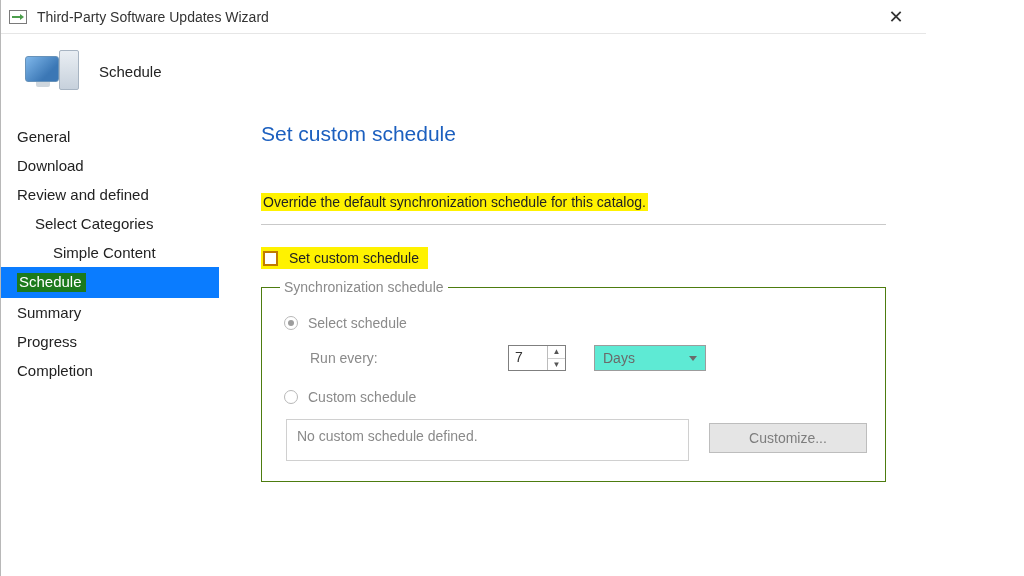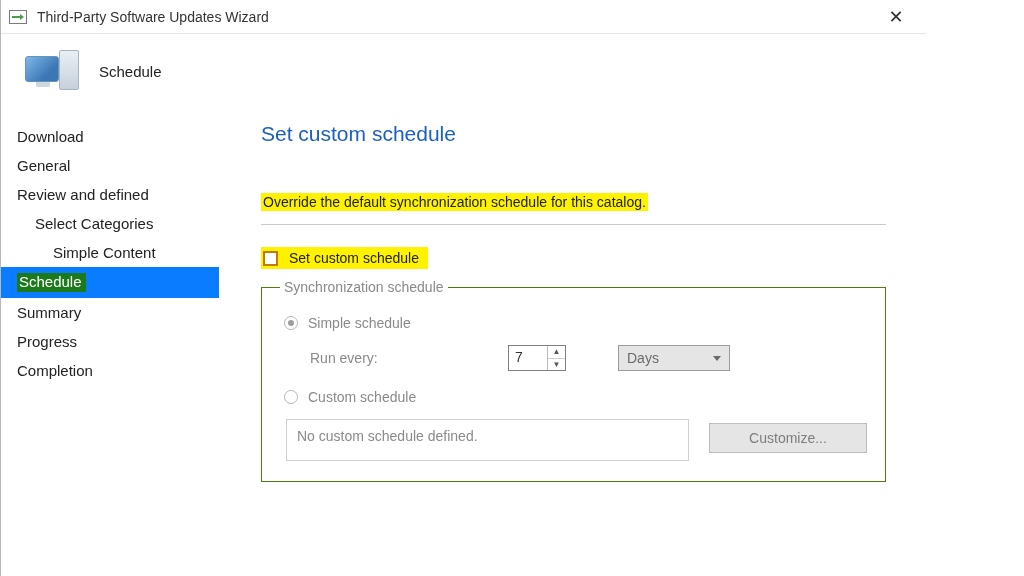--- a/index.html
+++ b/index.html
@@ -218,27 +218,26 @@
   }
   .spinbox .arrows span{
     flex:1;
     display:flex; align-items:center; justify-content:center;
     font-size:8px; color:#555;
   }
   .spinbox .arrows span:first-child{ border-bottom:1px solid #cfcfcf; }
   .select {
     width: 112px; height: 26px;
     border: 1px solid #9c9c9c;
-    background: #e5e5e5;
+    background: #5eead4;
     display: flex;
     align-items: center;
     padding: 0 8px;
     color: #6a6a6a;
     position: relative;
-    margin-left: 24px;
   }
   .select::after{
     content:"";
     position:absolute;
     right:8px; top:10px;
     border-left:4px solid transparent;
     border-right:4px solid transparent;
     border-top:5px solid #6a6a6a;
   }
   .custom-area {
@@ -284,22 +283,22 @@
     <div class="pc-icon">
       <div class="monitor"></div>
       <div class="tower"></div>
     </div>
     <div class="step-title">Schedule</div>
   </div>
 
   <div class="body">
 
     <div class="nav">
+      <div class="nav-item"><span>General</span></div>
       <div class="nav-item"><span>Download</span></div>
-      <div class="nav-item"><span>General</span></div>
       <div class="nav-item"><span>Review and defined</span></div>
       <div class="nav-item indent1"><span>Select Categories</span></div>
       <div class="nav-item indent2"><span>Simple Content</span></div>
       <div class="nav-item selected">
         <span class="nav-label-hl">Schedule</span>
       </div>
       <div class="nav-item"><span>Summary</span></div>
       <div class="nav-item"><span>Progress</span></div>
       <div class="nav-item"><span>Completion</span></div>
     </div>
@@ -313,21 +312,21 @@
       <div class="chk-row hl" style="display:inline-flex; padding:2px 6px 2px 2px;">
         <span class="chk"></span>
         <span class="chk-label">Set custom schedule</span>
       </div>
 
       <fieldset class="sync">
         <legend>Synchronization schedule</legend>
 
         <div class="radio-row">
           <span class="radio checked"></span>
-          <span>Simple schedule</span>
+          <span>Select schedule</span>
         </div>
 
         <div class="run-row">
           <span class="run-label">Run every:</span>
           <div class="spinbox">
             <span class="val">7</span>
             <span class="arrows">
               <span>▲</span>
               <span>▼</span>
             </span>

